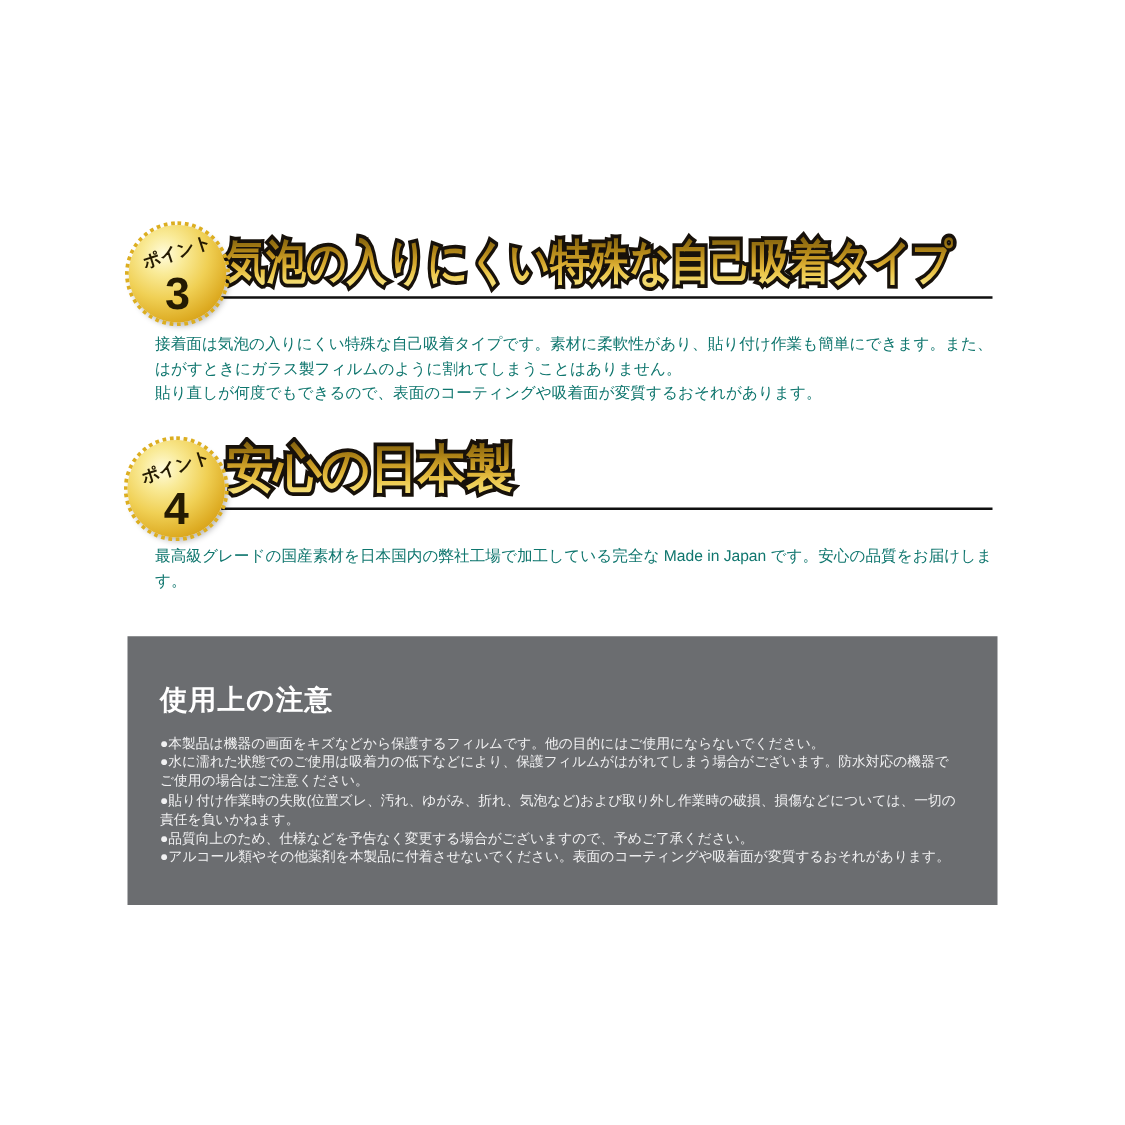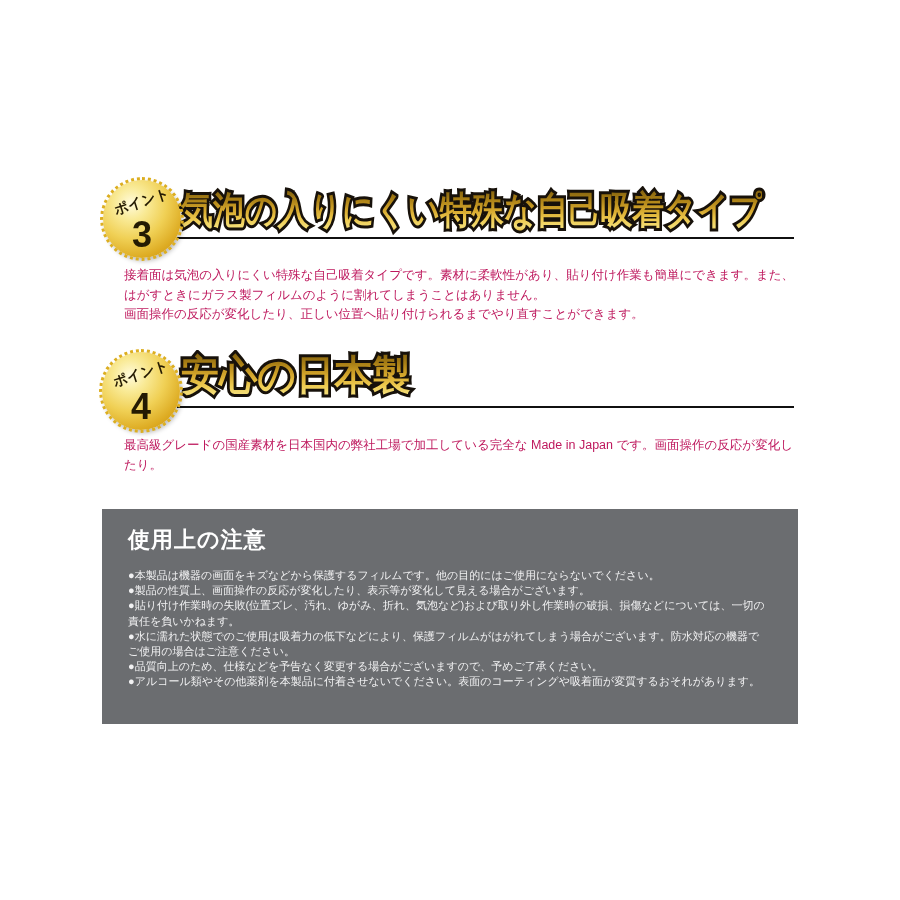--- a/index.html
+++ b/index.html
@@ -47,31 +47,31 @@
   }
 
   
   .rule { position:absolute; left:177px; width:617px; height:2px; background:#101010; z-index:1; }
   .rule-3 { top:237px; }
   .rule-4 { top:406px; }
 
   
   .body-copy {
     position:absolute; left:124px; width:676px;
-    font-size:12.5px; line-height:19.5px; color:#be185d;
+    font-size:12.5px; line-height:19.5px; color:#0f766e;
     text-align:left;
   }
   .body-copy p { margin:0; }
   .body-3 { top:266px; }
   .body-4 { top:436px; }
 
   
   .notice-box {
     position:absolute; left:102px; top:509px; width:696px; height:215px;
-    background:#6b6d70; box-sizing:border-box; padding:16px 26px 0 26px;
+    background:#6b6d70; box-sizing:border-box; padding:36px 26px 0 26px;
   }
   .notice-title {
     margin:0 0 13px 0; color:#ffffff; font-size:22px; font-weight:bold;
     letter-spacing:1px;
   }
   .notice-list {
     list-style:none; margin:0; padding:0 4px 0 0;
     color:#f1f1f2; font-size:11px; line-height:15.2px;
   }
   .notice-list li { margin:0; }
@@ -88,46 +88,45 @@
     </div>
 
     <div class="headline headline-3">
       <span class="gold-stroke">気泡の入りにくい特殊な自己吸着タイプ</span>
       <span class="gold-fill">気泡の入りにくい特殊な自己吸着タイプ</span>
     </div>
     <div class="rule rule-3"></div>
 
     <div class="body-copy body-3">
       <p>接着面は気泡の入りにくい特殊な自己吸着タイプです。素材に柔軟性があり、貼り付け作業も簡単にできます。また、はがすときにガラス製フィルムのように割れてしまうことはありません。</p>
-      <p>画面操作の反応が変化したり、正しい位置へ貼り付けられるまでやり直すことができます。</p>
+      <p>貼り直しが何度でもできるので、表面のコーティングや吸着面が変質するおそれがあります。</p>
     </div>
   </section>
 
   <section>
     <div class="point-badge" style="left:102px; top:352px;">
       <span class="badge-label">ポイント</span>
       <span class="badge-number">4</span>
     </div>
 
     <div class="headline headline-4">
       <span class="gold-stroke">安心の日本製</span>
       <span class="gold-fill">安心の日本製</span>
     </div>
     <div class="rule rule-4"></div>
 
     <div class="body-copy body-4">
-      <p>最高級グレードの国産素材を日本国内の弊社工場で加工している完全な Made in Japan です。画面操作の反応が変化したり。</p>
+      <p>最高級グレードの国産素材を日本国内の弊社工場で加工している完全な Made in Japan です。安心の品質をお届けします。</p>
     </div>
   </section>
 
   <section class="notice-box">
     <h2 class="notice-title">使用上の注意</h2>
     <ul class="notice-list">
       <li>●本製品は機器の画面をキズなどから保護するフィルムです。他の目的にはご使用にならないでください。</li>
-      <li>●製品の性質上、画面操作の反応が変化したり、表示等が変化して見える場合がございます。</li>
+      <li>●水に濡れた状態でのご使用は吸着力の低下などにより、保護フィルムがはがれてしまう場合がございます。防水対応の機器でご使用の場合はご注意ください。</li>
       <li>●貼り付け作業時の失敗(位置ズレ、汚れ、ゆがみ、折れ、気泡など)および取り外し作業時の破損、損傷などについては、一切の責任を負いかねます。</li>
-      <li>●水に濡れた状態でのご使用は吸着力の低下などにより、保護フィルムがはがれてしまう場合がございます。防水対応の機器でご使用の場合はご注意ください。</li>
       <li>●品質向上のため、仕様などを予告なく変更する場合がございますので、予めご了承ください。</li>
       <li>●アルコール類やその他薬剤を本製品に付着させないでください。表面のコーティングや吸着面が変質するおそれがあります。</li>
     </ul>
   </section>
 
 </div>
 
 </body></html>

